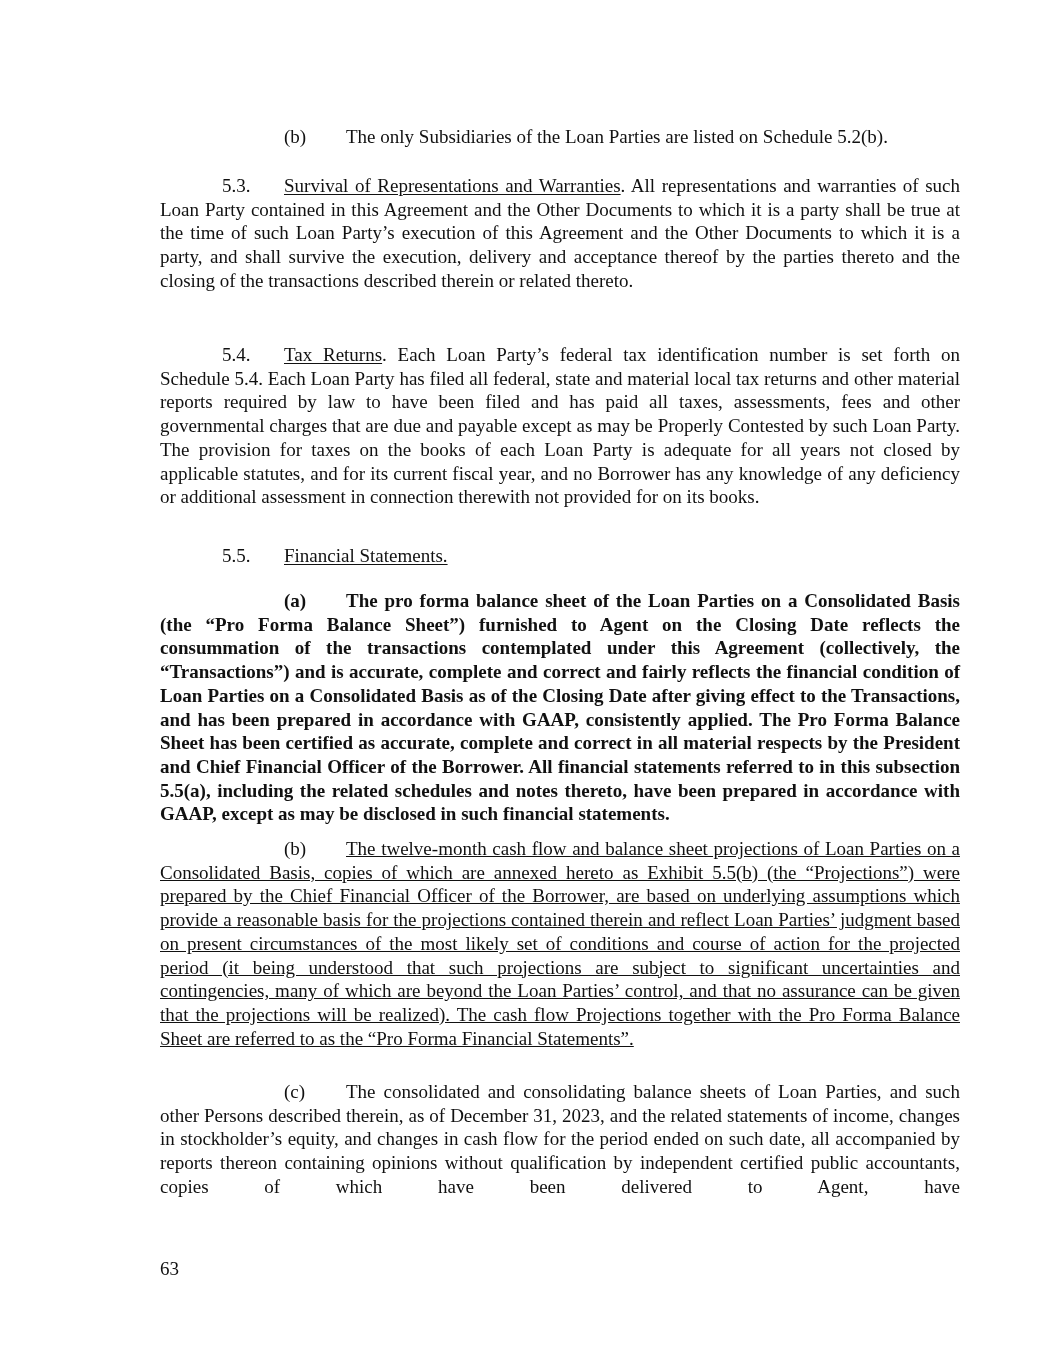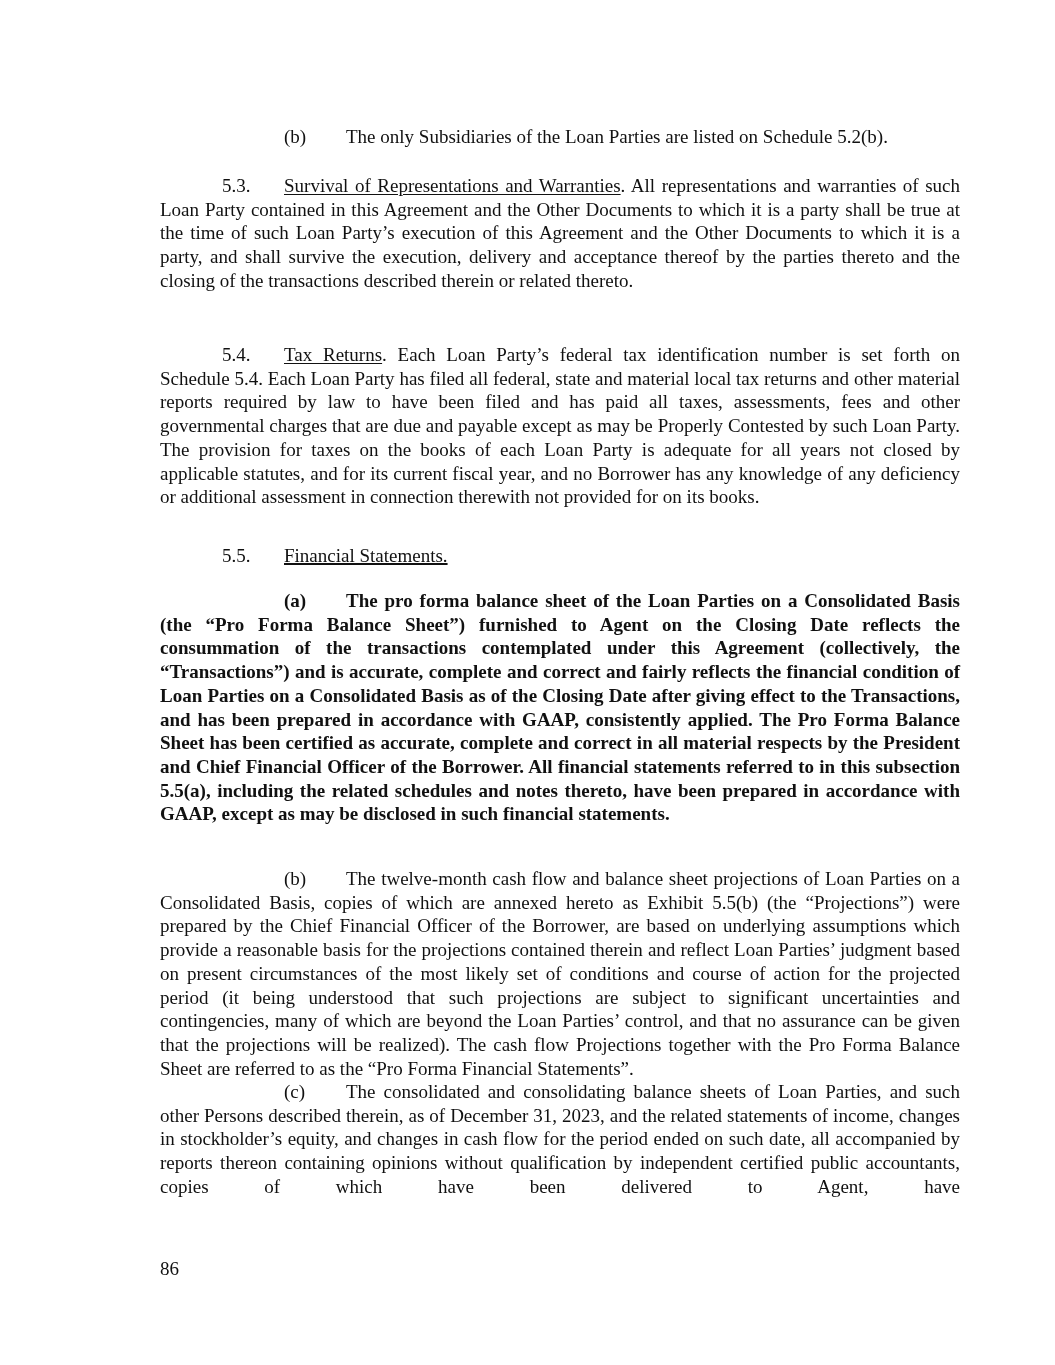--- a/index.html
+++ b/index.html
@@ -33,38 +33,38 @@
       <span class="num">5.3.</span><span class="u">Survival of Representations and Warranties</span><span>.  All representations and warranties of such Loan Party contained in this Agreement and the Other Documents to which it is a party shall be true at the time of such Loan Party’s execution of this Agreement and the Other Documents to which it is a party, and shall survive the execution, delivery and acceptance thereof by the parties thereto and the closing of the transactions described therein or related thereto.</span>
     </p>
   </div>
 
   <div class="block" style="top:343px;">
     <p class="p" style="text-indent:62px;">
       <span class="num">5.4.</span><span class="u">Tax Returns</span><span>.  Each Loan Party’s federal tax identification number is set forth on Schedule 5.4.  Each Loan Party has filed all federal, state and material local  tax returns and other material reports required by law to have been filed and has paid all taxes, assessments, fees and other governmental charges that are due and payable except as may be Properly Contested by such Loan Party.  The provision for taxes on the books of each Loan Party is adequate for all years not closed by applicable statutes, and for its current fiscal year, and no Borrower has any knowledge of any deficiency or additional assessment in connection therewith not provided for on its books.</span>
     </p>
   </div>
 
-  <div class="block" style="top:544px;text-decoration:underline;">
+  <div class="block" style="top:544px;">
     <p class="p" style="text-indent:62px;">
       <span class="num">5.5.</span><span class="u">Financial Statements.</span>
     </p>
   </div>
 
   <div class="block" style="top:589px;">
     <p class="p" style="text-indent:124px;font-weight:bold;">
       <span class="num">(a)</span><span>The pro forma balance sheet of the Loan Parties on a Consolidated Basis (the “Pro Forma Balance Sheet”) furnished to Agent on the Closing Date reflects the consummation of the transactions contemplated under this Agreement (collectively, the “Transactions”) and is accurate, complete and correct and fairly reflects the financial condition of Loan Parties on a Consolidated Basis as of the Closing Date after giving effect to the Transactions, and has been prepared in accordance with GAAP, consistently applied.  The Pro Forma Balance Sheet has been certified as accurate, complete and correct in all material respects by the President and Chief Financial Officer of the Borrower.  All financial statements referred to in this subsection 5.5(a), including the related schedules and notes thereto, have been prepared in accordance with GAAP, except as may be disclosed in such financial statements.</span>
     </p>
   </div>
 
-  <div class="block" style="top:867px;">
+  <div class="block" style="top:837px;text-decoration:underline;">
     <p class="p" style="text-indent:124px;">
       <span class="num">(b)</span><span>The twelve-month cash flow and balance sheet projections of Loan Parties on a Consolidated Basis, copies of which are annexed hereto as Exhibit 5.5(b) (the “Projections”) were prepared by the Chief Financial Officer of the Borrower, are based on underlying assumptions which provide a reasonable basis for the projections contained therein and reflect Loan Parties’ judgment based on present circumstances of the most likely set of conditions and course of action for the projected period (it being understood that such projections are subject to significant uncertainties and contingencies, many of which are beyond the Loan Parties’ control, and that no assurance can be given that the projections will be realized).  The cash flow Projections together with the Pro Forma Balance Sheet are referred to as the “Pro Forma Financial Statements”.</span>
     </p>
   </div>
 
   <div class="block" style="top:1080px;">
     <p class="p" style="text-indent:124px; text-align-last: justify;">
       <span class="num">(c)</span><span>The consolidated and consolidating balance sheets of Loan Parties, and such other Persons described therein, as of December 31, 2023, and the related statements of income, changes in stockholder’s equity, and changes in cash flow for the period ended on such date, all accompanied by reports thereon containing opinions without qualification by independent certified public accountants, copies of which have been delivered to Agent, have</span>
     </p>
   </div>
 
-  <div class="pagenum">86</div>
+  <div class="pagenum">63</div>
 </div>
 
 </body></html>

